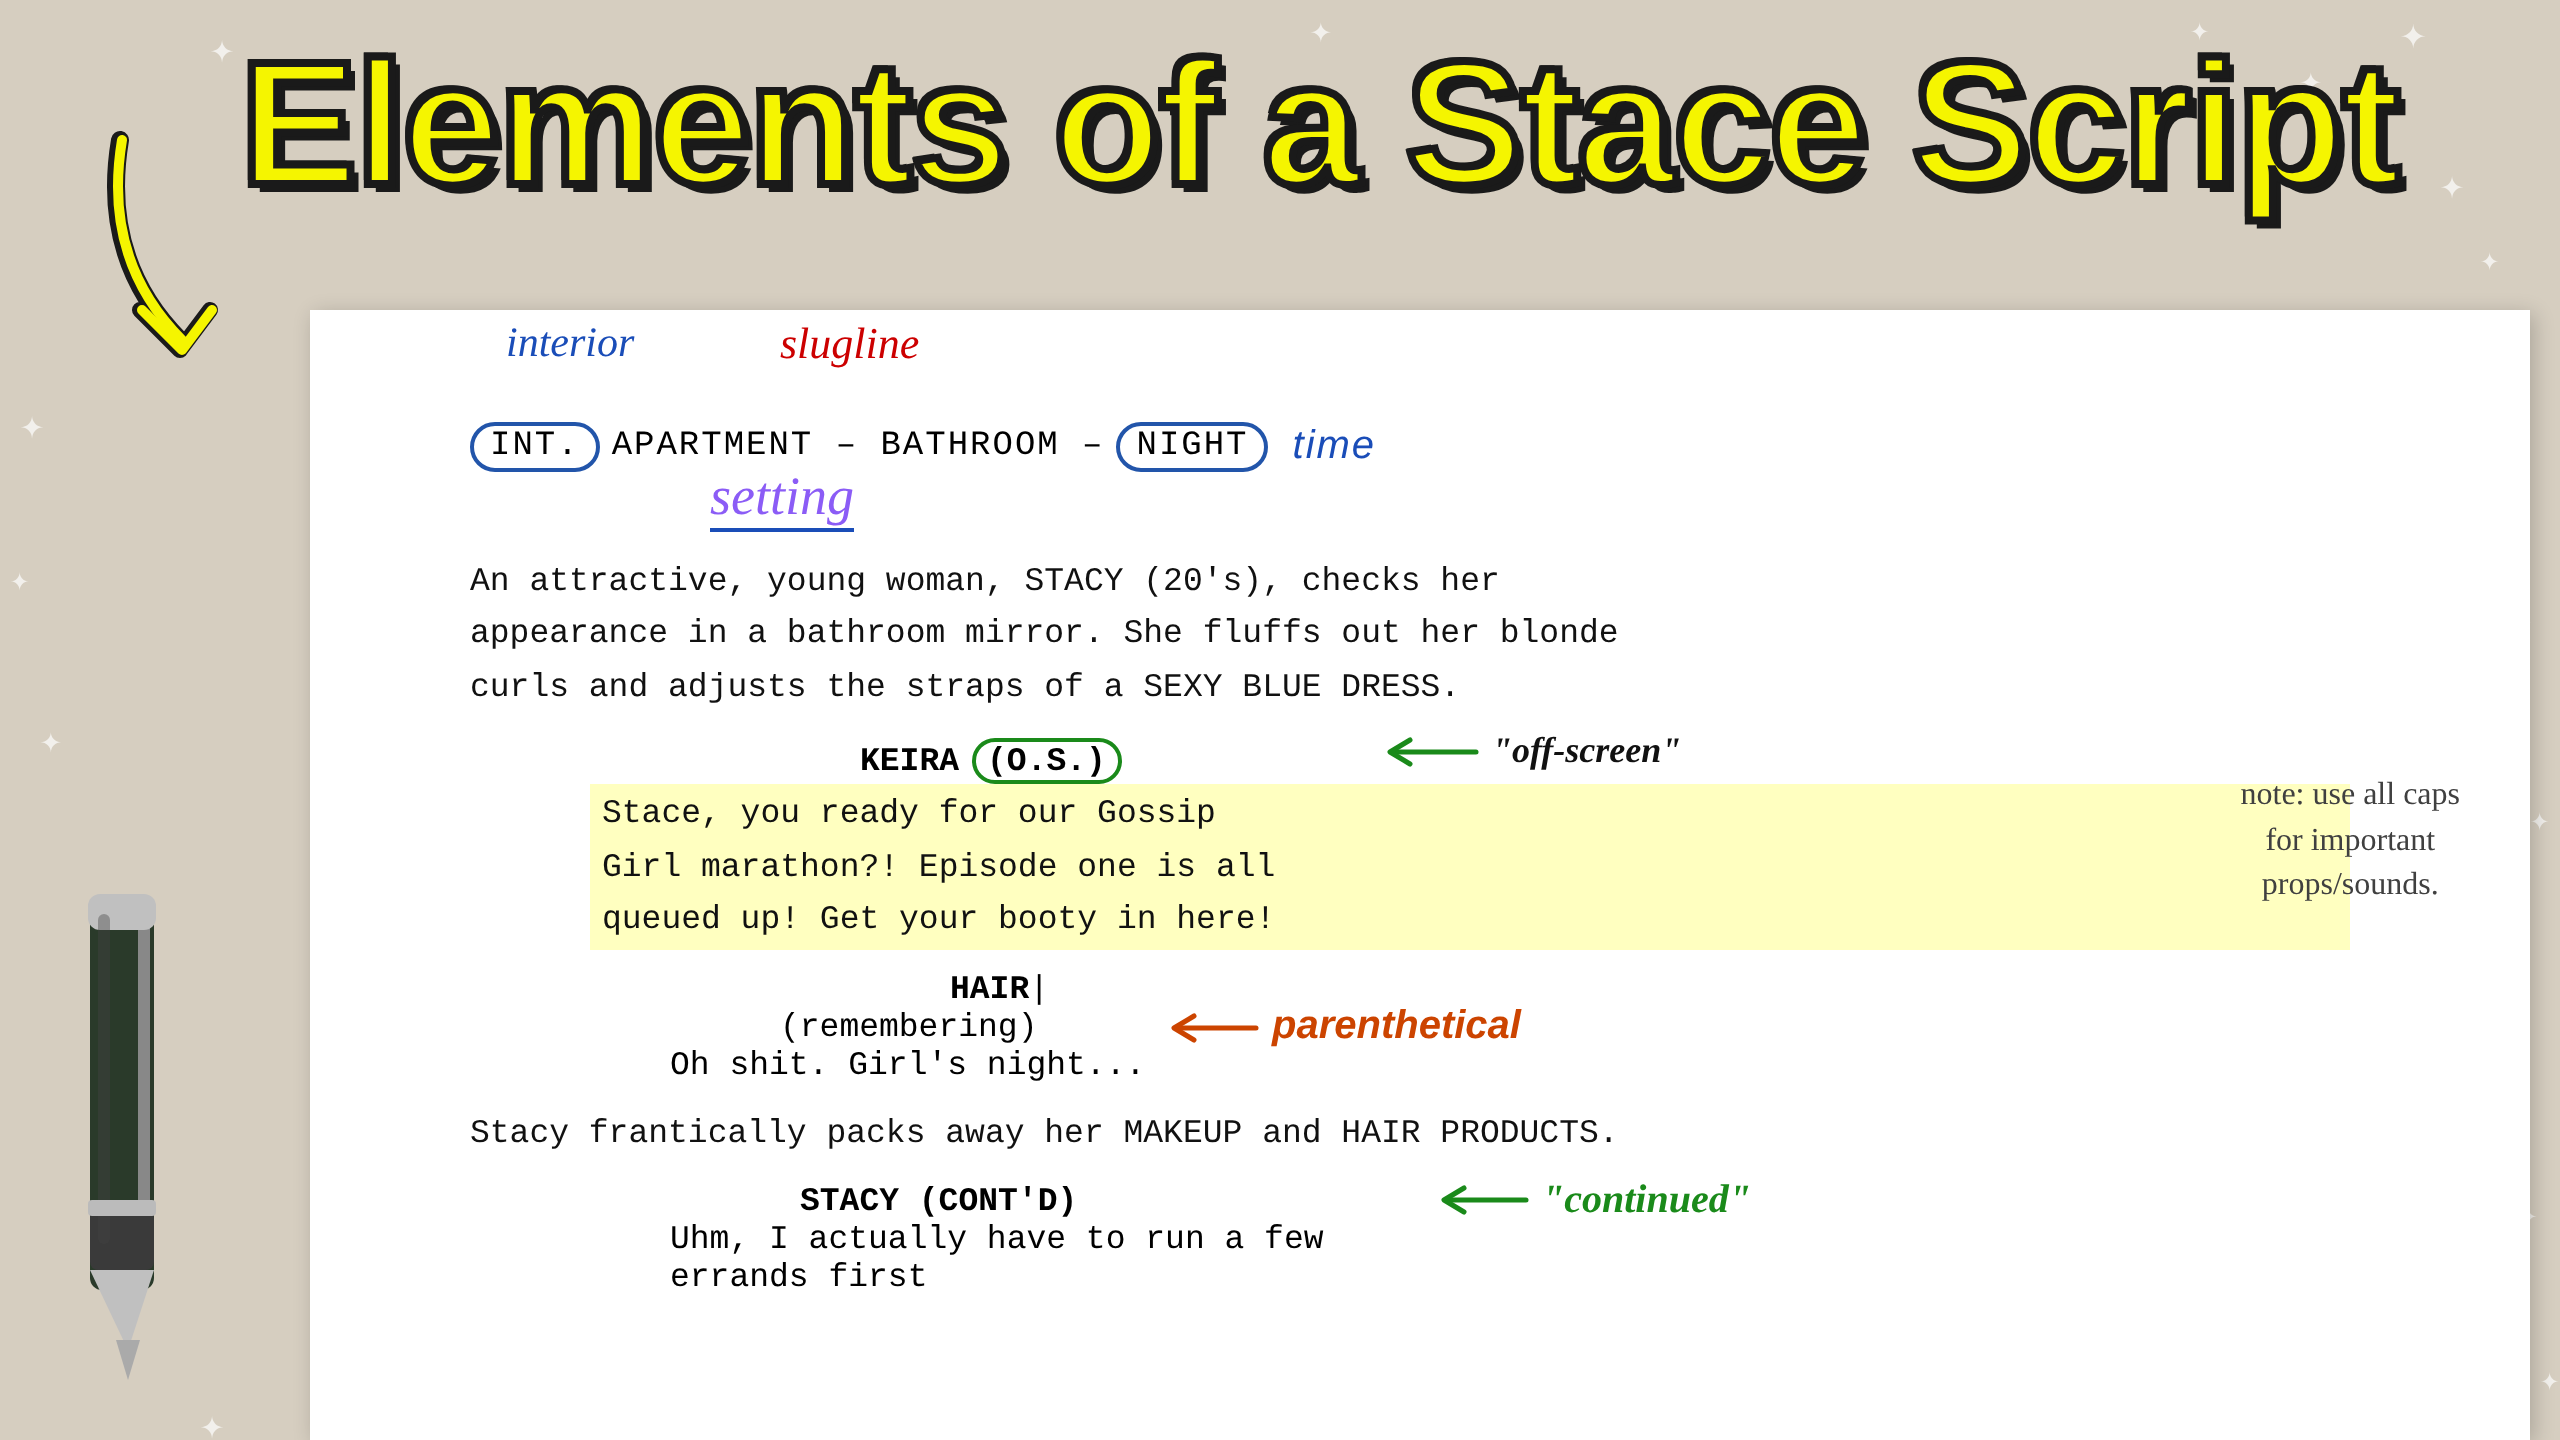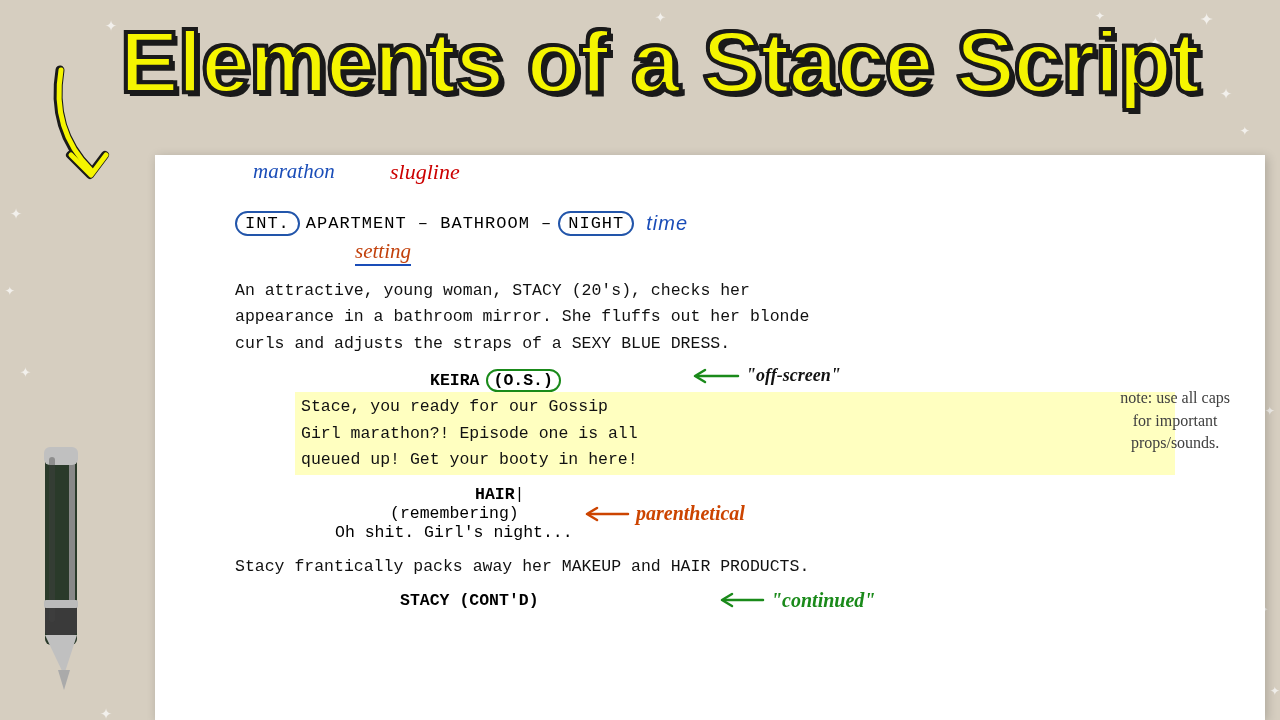--- a/index.html
+++ b/index.html
@@ -138,33 +138,33 @@
 </div>
 
 <div class="title-area">
   <div class="main-title">Elements of a Stace Script</div>
 </div>
 
 <div class="paper">
 
   <div style="position:relative; margin-top: 36px; margin-left: 50px;">
 
-    <span style="position:absolute;top:-52px;left:18px;font-family:'Comic Sans MS',cursive;font-size:21px;color:#1a4db8;font-style:italic;">marathon</span>
+    <span style="position:absolute;top:-52px;left:18px;font-family:'Comic Sans MS',cursive;font-size:21px;color:#1a4db8;font-style:italic;">interior</span>
 
     <span style="position:absolute;top:-52px;left:155px;font-family:'Comic Sans MS',cursive;font-size:22px;color:#cc0000;font-style:italic;">slugline</span>
 
     <div style="display:flex;align-items:center;gap:6px;font-family:'Courier New',monospace;font-size:17px;font-weight:normal;letter-spacing:1px;">
       <span class="circle-box">INT.</span>
       <span>APARTMENT – BATHROOM –</span>
       <span class="circle-box">NIGHT</span>
       <span class="time-label">time</span>
     </div>
 
     <div style="position:absolute;bottom:-28px;left:120px;">
-      <span style="font-family:'Comic Sans MS',cursive;font-size:21px;color:#c2410c;font-style:italic;border-bottom:2.5px solid #1a4db8;padding-bottom:1px;">setting</span>
+      <span style="font-family:'Comic Sans MS',cursive;font-size:27px;color:#8b5cf6;font-style:italic;border-bottom:2.5px solid #1a4db8;padding-bottom:1px;">setting</span>
     </div>
   </div>
 
   <div style="position:relative;margin-top:42px;margin-left:50px;">
 
     <div style="font-family:'Courier New',monospace;font-size:16.5px;line-height:1.6;color:#111;white-space:pre-line;">An attractive, young woman, STACY (20's), checks her
 appearance in a bathroom mirror. She fluffs out her blonde
 curls and adjusts the straps of a SEXY BLUE DRESS.</div>
   </div>
 
@@ -203,21 +203,21 @@
         <span style="font-weight:400;">|</span>
     </div>
     <div style="font-family:'Courier New',monospace;font-size:16.5px;margin-left:155px;position:relative;display:flex;align-items:center;">
       <span>(remembering)</span>
 
       <span style="position:absolute;left:195px;display:flex;align-items:center;gap:6px;">
         <svg width="45" height="18" viewBox="0 0 45 18">
           <path d="M 43 9 L 5 9" stroke="#cc4400" stroke-width="2.5" fill="none" stroke-linecap="round"></path>
           <path d="M 12 3 L 2 9 L 12 15" stroke="#cc4400" stroke-width="2.5" fill="none" stroke-linecap="round" stroke-linejoin="round"></path>
         </svg>
-        <span style="font-family:Liberation Serif, serif;font-size:20px;color:#cc4400;font-style:italic;font-weight:bold;text-align:right;">parenthetical</span>
+        <span style="font-family:Liberation Sans, sans-serif;font-size:20px;color:#cc4400;font-style:italic;font-weight:bold;text-align:right;">parenthetical</span>
       </span>
     </div>
     <div style="font-family:'Courier New',monospace;font-size:16.5px;margin-left:100px;">Oh shit. Girl's night...</div>
   </div>
 
   <div style="margin-top:12px;margin-left:50px;">
     <div style="font-family:'Courier New',monospace;font-size:16.5px;line-height:1.6;color:#111;">Stacy frantically packs away her MAKEUP and HAIR PRODUCTS.</div>
   </div>
 
   <div style="position:relative;margin-top:10px;margin-left:50px;">
@@ -225,20 +225,22 @@
       <span>STACY (CONT'D)</span>
 
       <span style="position:absolute;left:320px;display:flex;align-items:center;gap:6px;white-space:nowrap;">
         <svg width="45" height="18" viewBox="0 0 45 18">
           <path d="M 43 9 L 5 9" stroke="#1a8a1a" stroke-width="2.5" fill="none" stroke-linecap="round"></path>
           <path d="M 12 3 L 2 9 L 12 15" stroke="#1a8a1a" stroke-width="2.5" fill="none" stroke-linecap="round" stroke-linejoin="round"></path>
         </svg>
         <span style="font-family:'Comic Sans MS',cursive;font-size:20px;color:#1a8a1a;font-style:italic;">"continued"</span>
       </span>
     </div>
+    <div style="font-family:'Courier New',monospace;font-size:16.5px;margin-left:100px;white-space:pre-line;">Uhm, I actually have to run a few
+errands first</div>
   </div>
 
 </div>
 
 <div class="pen-area">
   <svg width="130" height="280" viewBox="0 0 130 280" xmlns="http://www.w3.org/2000/svg">
 
     <rect x="45" y="20" width="32" height="190" rx="6" fill="#2a3a2a"></rect>
 
     <rect x="69" y="15" width="6" height="170" rx="3" fill="#888"></rect>

